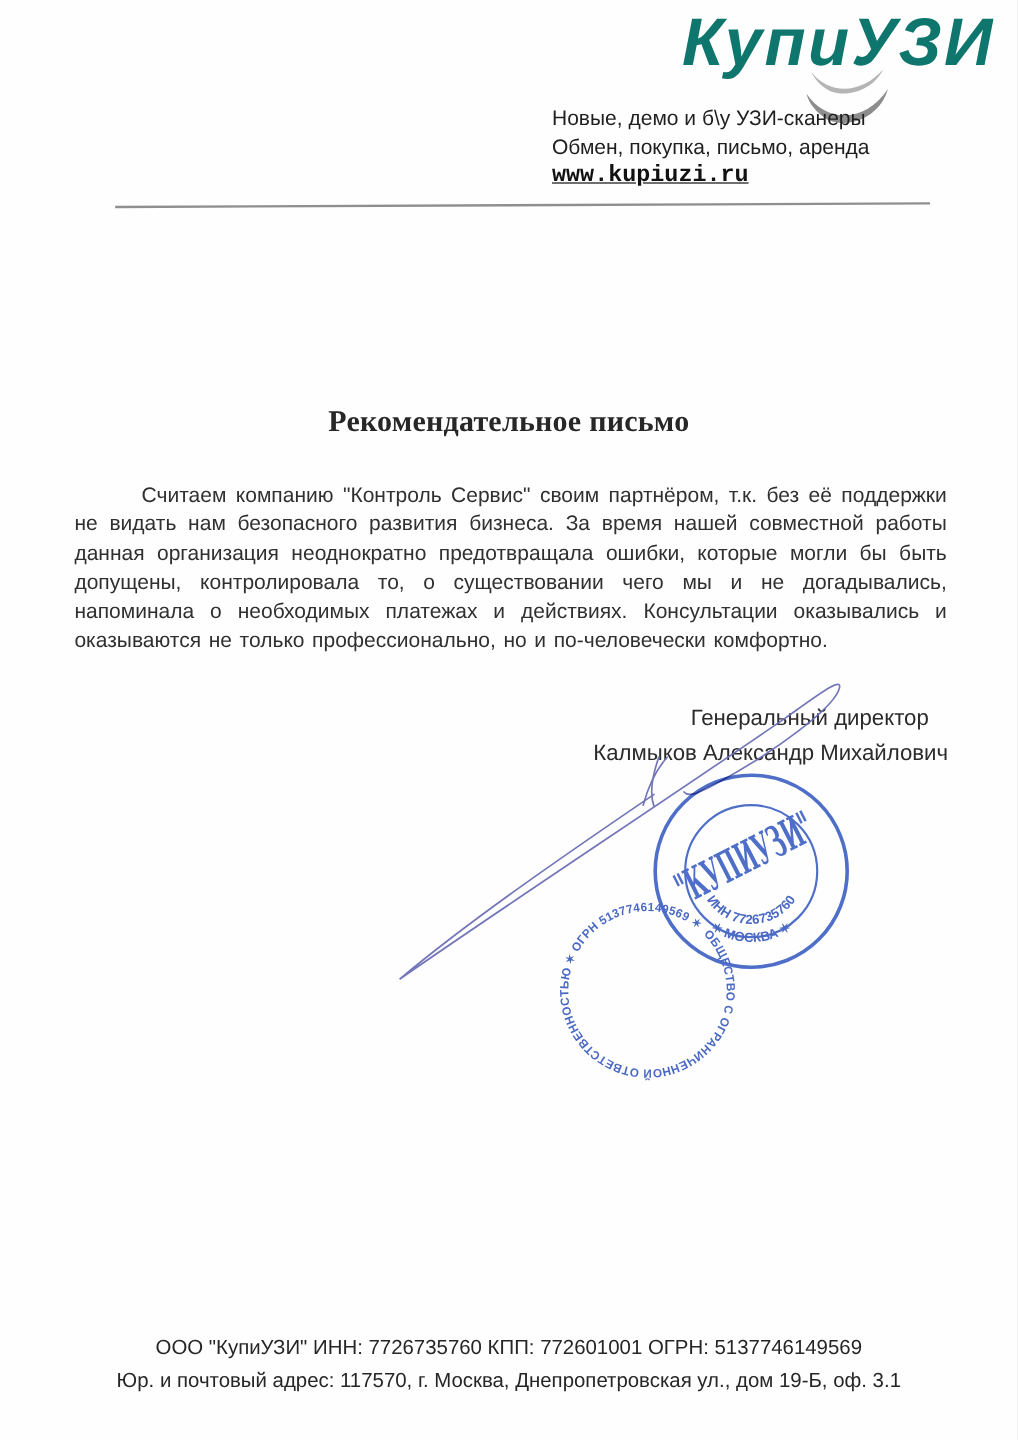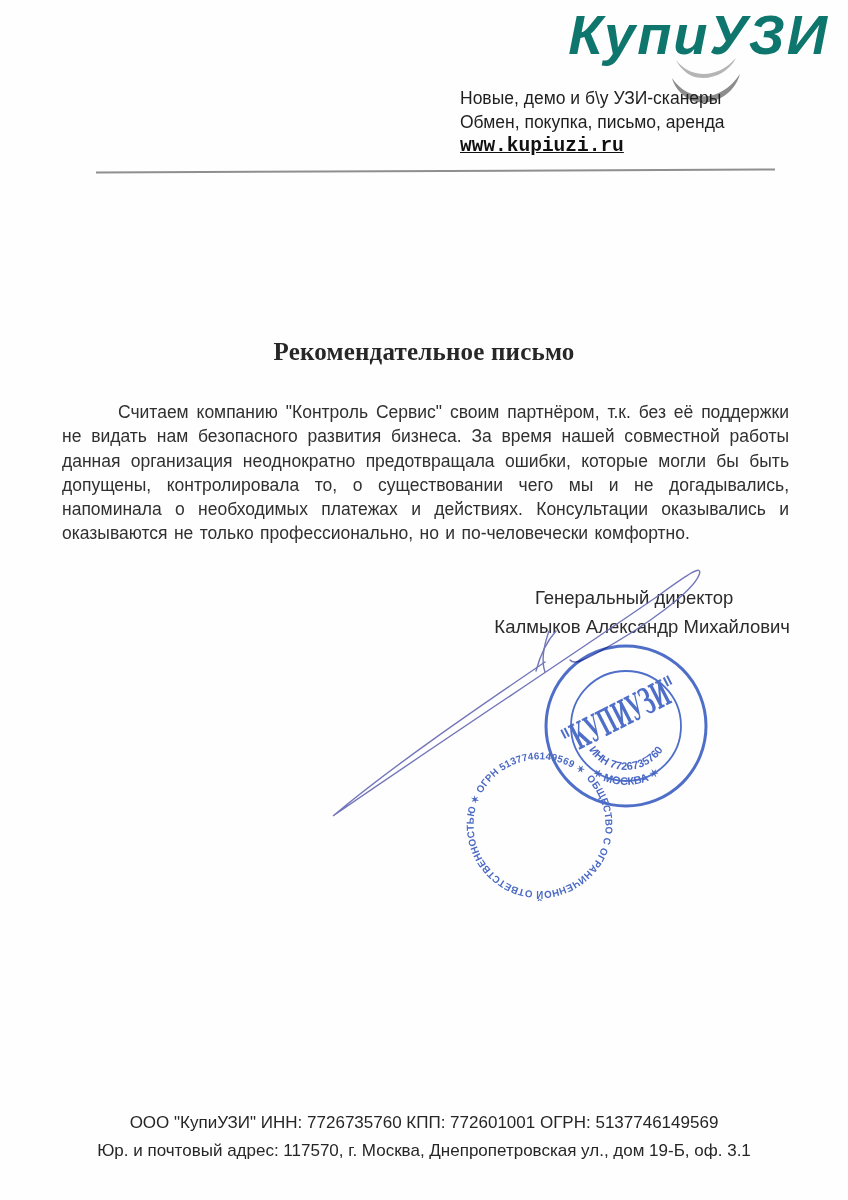--- a/index.html
+++ b/index.html
@@ -39,21 +39,21 @@
     letter-spacing:0.2px;
     font-family:Liberation Serif, serif;
   }
   .letter-body{
     position:absolute;left:62px;top:400px;width:727px;
     font-size:17.5px;line-height:24.3px;text-align:justify;
     text-indent:56px;color:#303030;word-spacing:1.5px;
   }
   .signature-block{
     position:absolute;right:58px;top:584px;
-    text-align:center;font-size:18.5px;line-height:28.5px;color:#2b2b2b;
+    text-align:right;font-size:18.5px;line-height:28.5px;color:#2b2b2b;
   }
   .signature-block .sig-title{padding-right:16px;}
   
   .ink-overlay{
     position:absolute;left:0;top:0;width:848px;height:1200px;
     pointer-events:none;
   }
   
   .letter-footer{
     position:absolute;left:0;top:1109px;width:848px;

